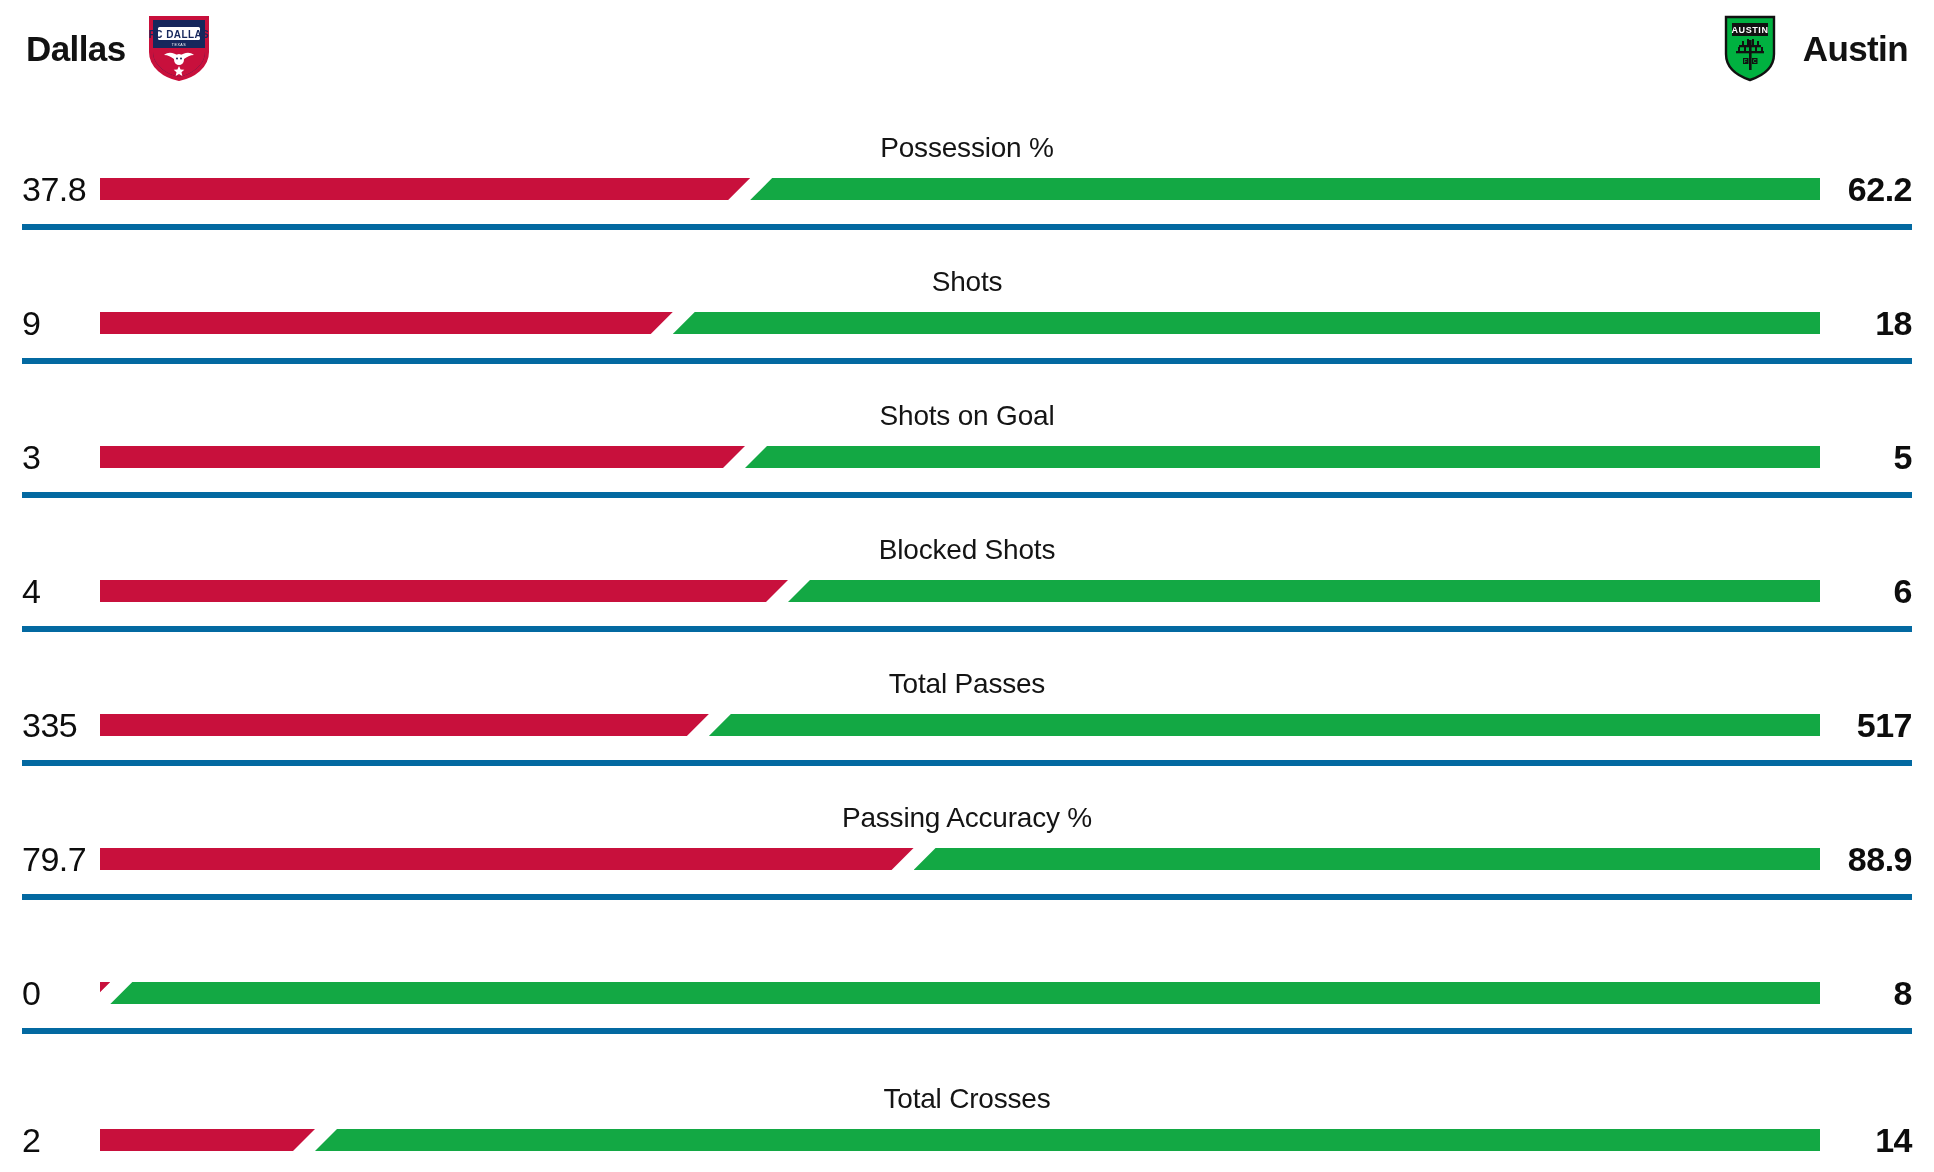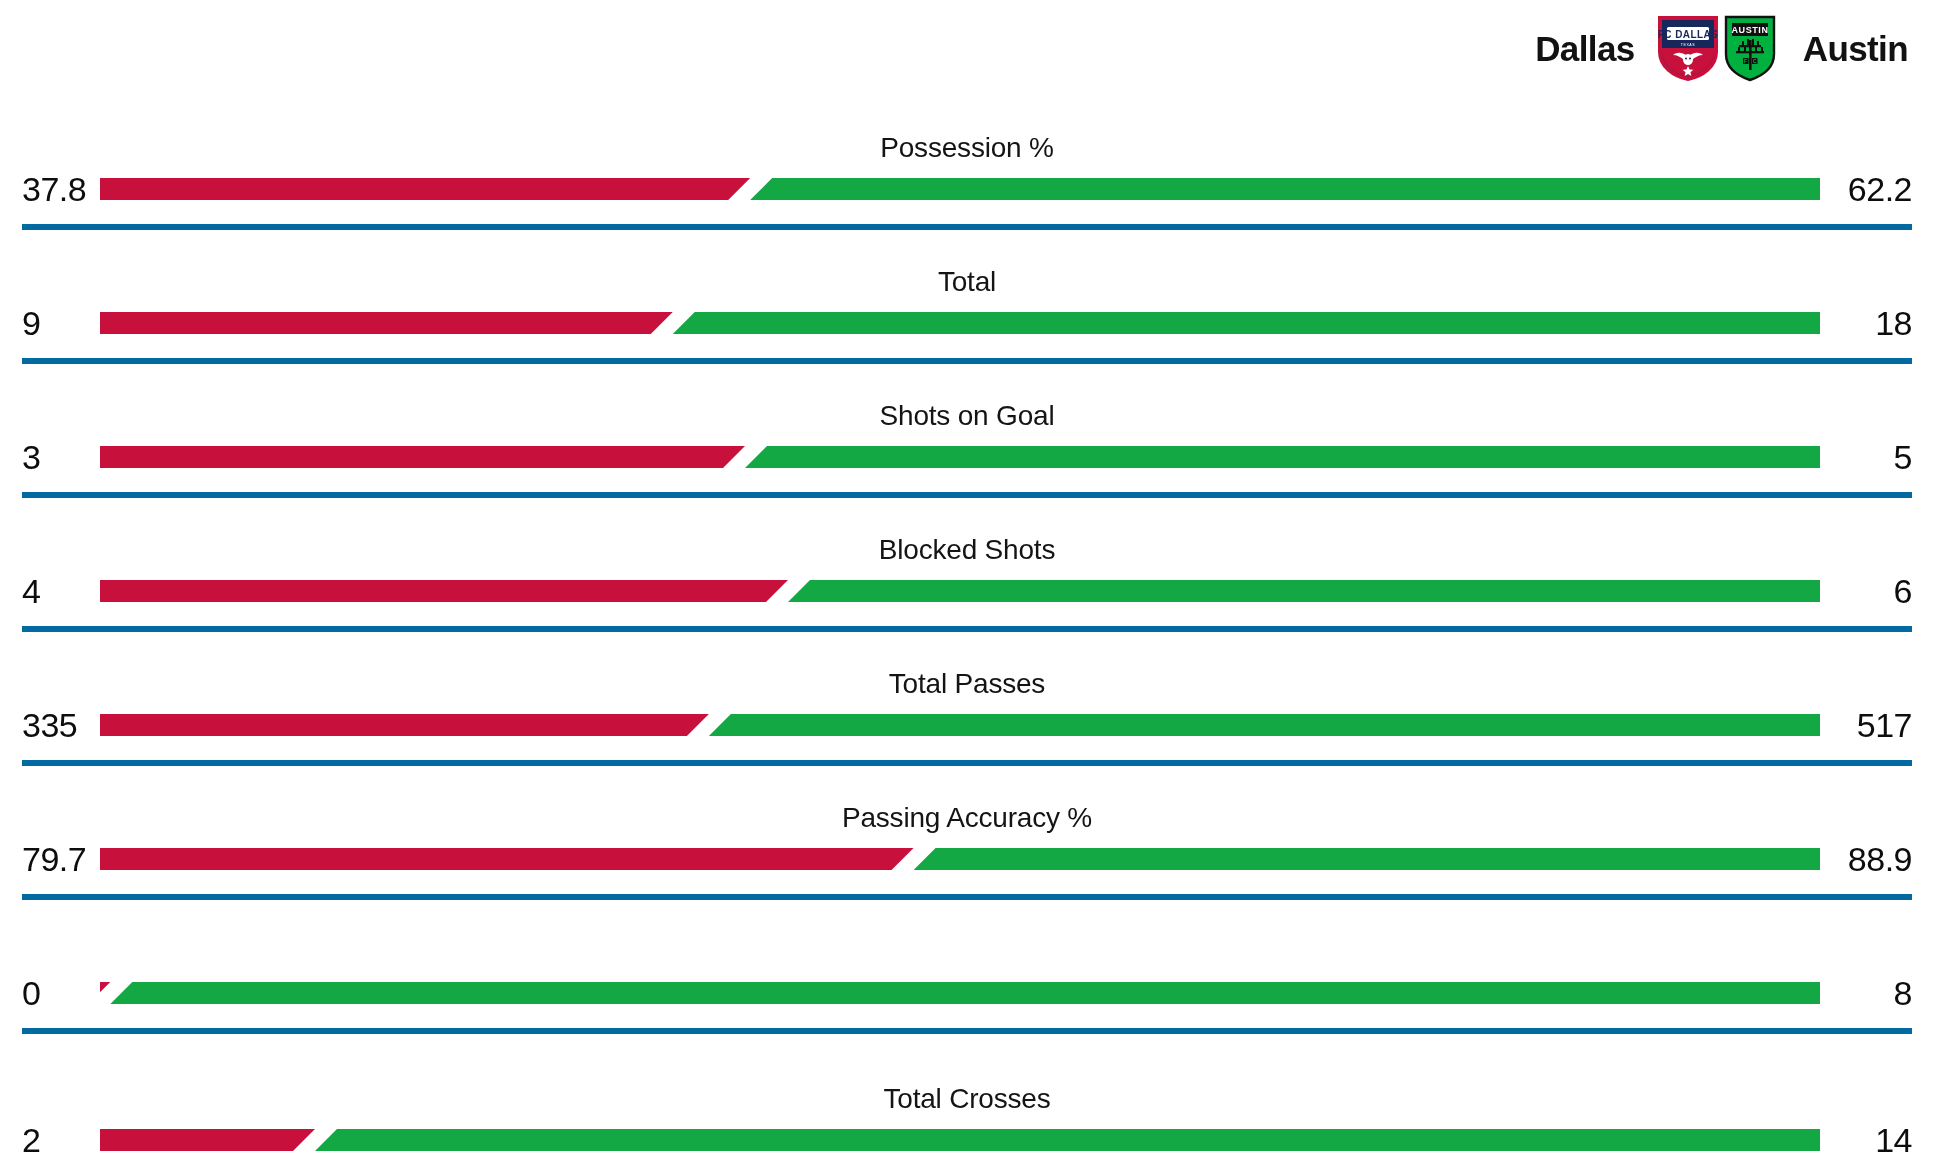--- a/index.html
+++ b/index.html
@@ -19,23 +19,22 @@
     position: relative;
     background: #ffffff;
     overflow: hidden;
   }
 
   
   .header {
     height: 96px;
     display: flex;
     align-items: center;
-    justify-content: flex-end;
+    justify-content: space-between;
     padding: 0 26px 0 26px;
-    margin-left: 36px;
   }
 
   .team-block {
     display: flex;
     align-items: center;
     gap: 22px;
   }
 
   .team-name {
     font-size: 35px;
@@ -80,21 +79,21 @@
 
   .value {
     font-size: 34px;
     color: #0d0d0d;
     line-height: 1;
     flex: none;
     letter-spacing: -0.5px;
   }
   .value.left  { width: 78px; text-align: left; }
   .value.right { width: 78px; text-align: right; }
-  .value.winner { font-weight: normal; }
+  .value.winner { font-weight: bold; }
 
   .track {
     flex: 1 1 auto;
     height: 22px;
     position: relative;
     margin: 0 14px 0 0;
     overflow: hidden;
   }
 
   .seg {
@@ -175,21 +174,21 @@
         <div class="bar-line">
           <span class="value left">37.8</span>
           <span class="track">
             <span class="seg home" style="width:37.8%"></span>
             <span class="seg away" style="width:62.2%"></span>
           </span>
           <span class="value right winner">62.2</span>
         </div>
       </div>
       <div class="stat-row">
-        <div class="stat-label">Total</div>
+        <div class="stat-label">Shots</div>
         <div class="bar-line">
           <span class="value left">9</span>
           <span class="track">
             <span class="seg home" style="width:33.3%"></span>
             <span class="seg away" style="width:66.7%"></span>
           </span>
           <span class="value right winner">18</span>
         </div>
       </div>
       <div class="stat-row">

